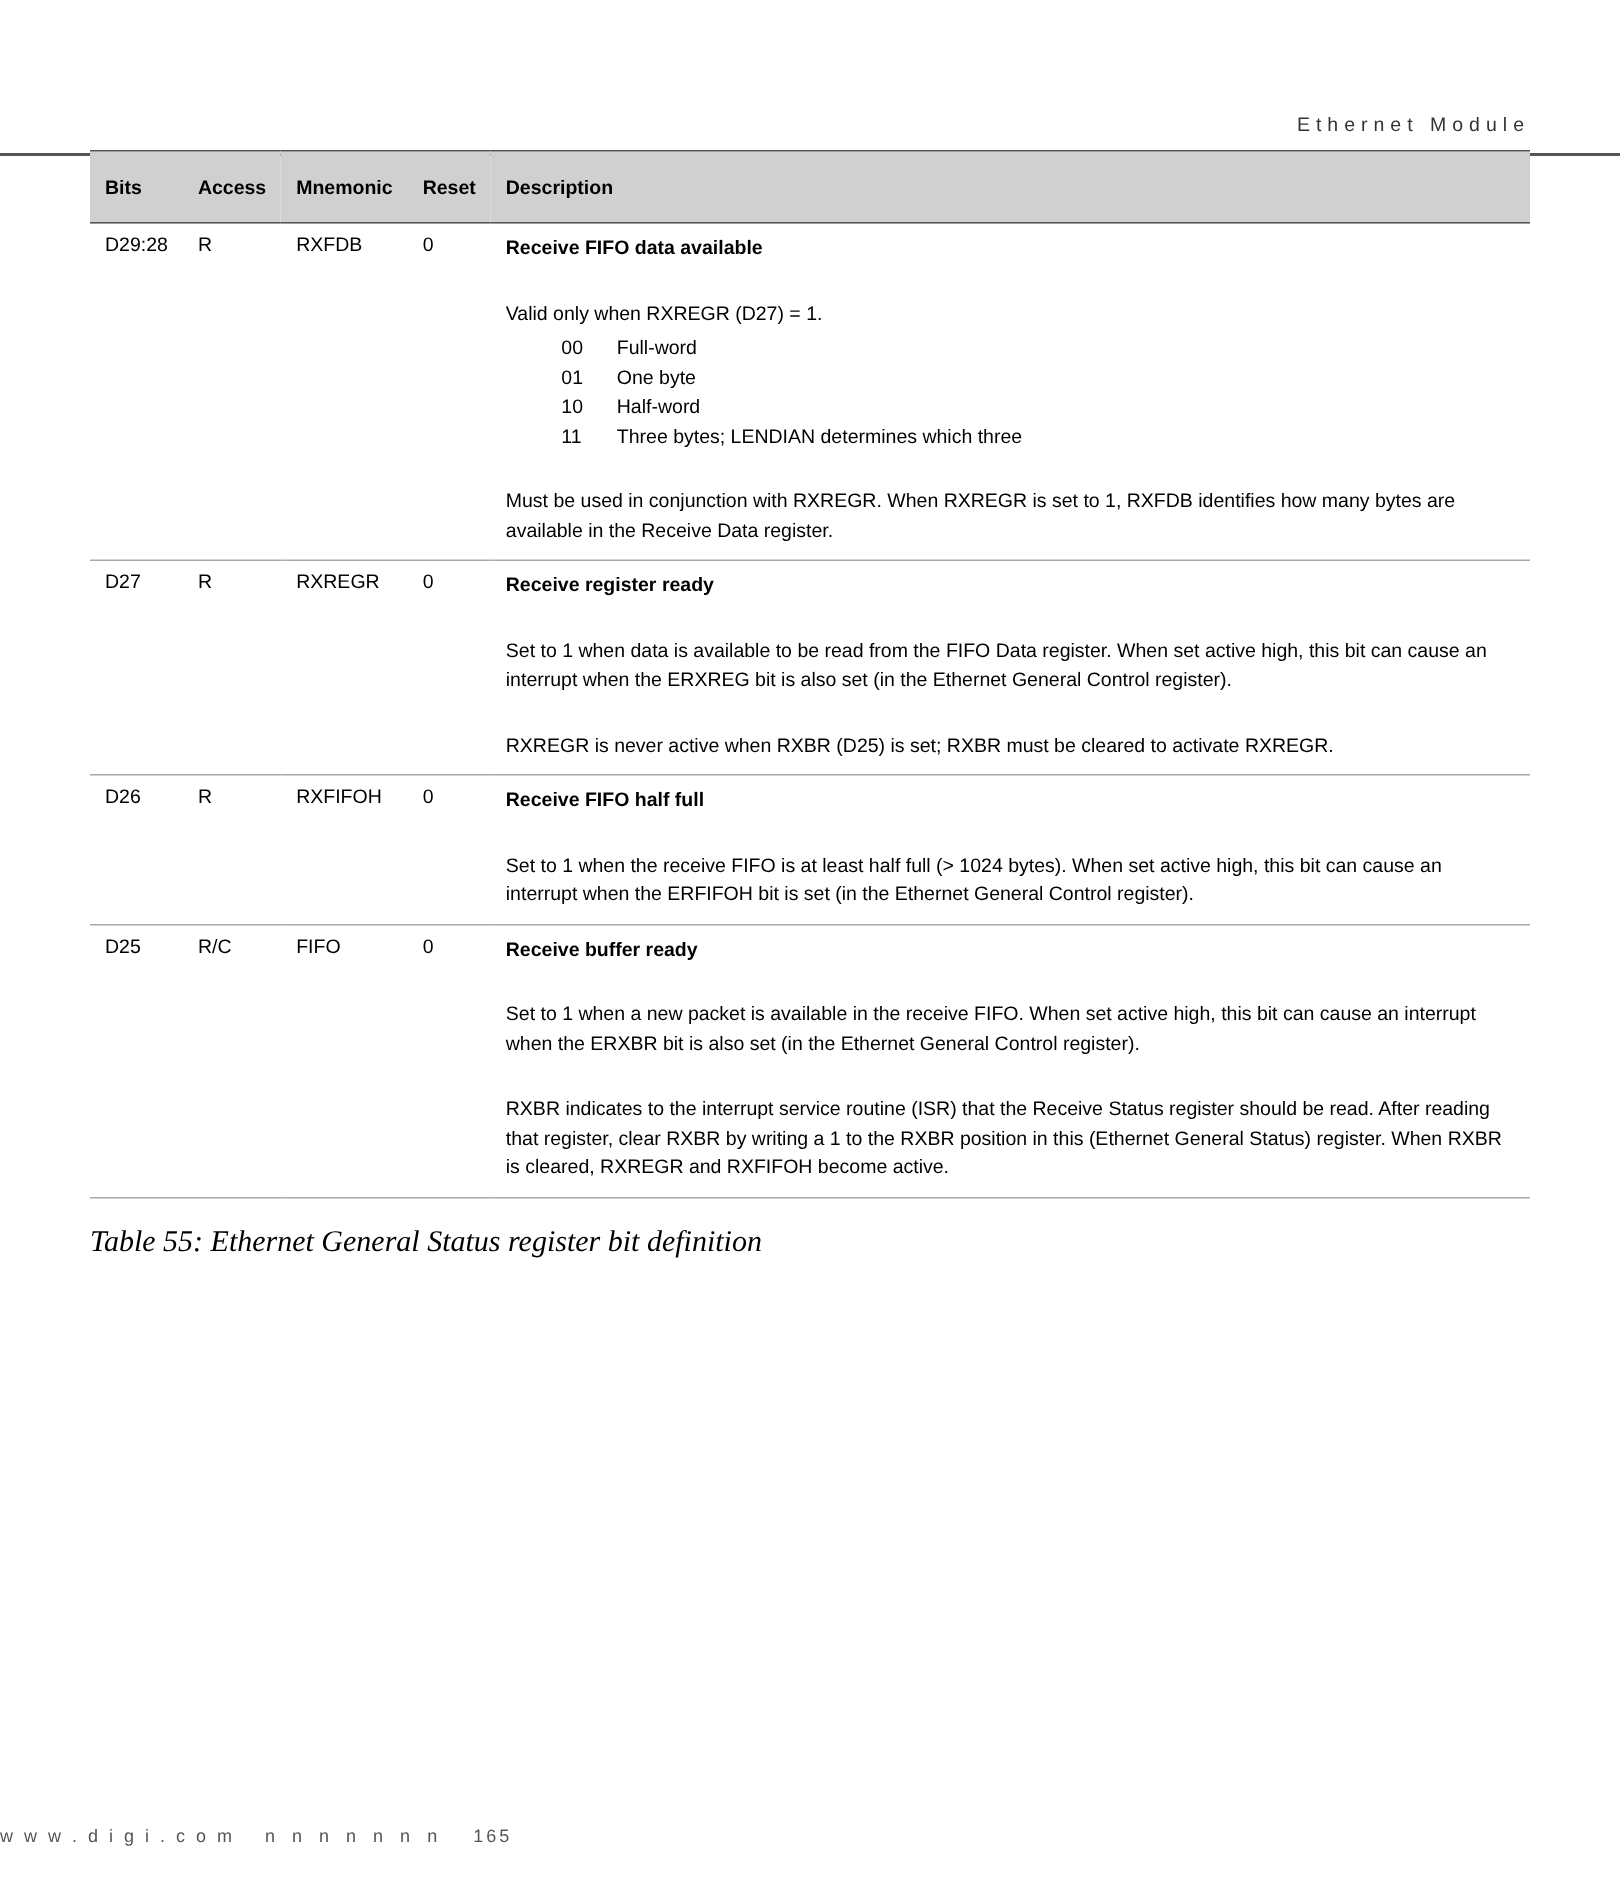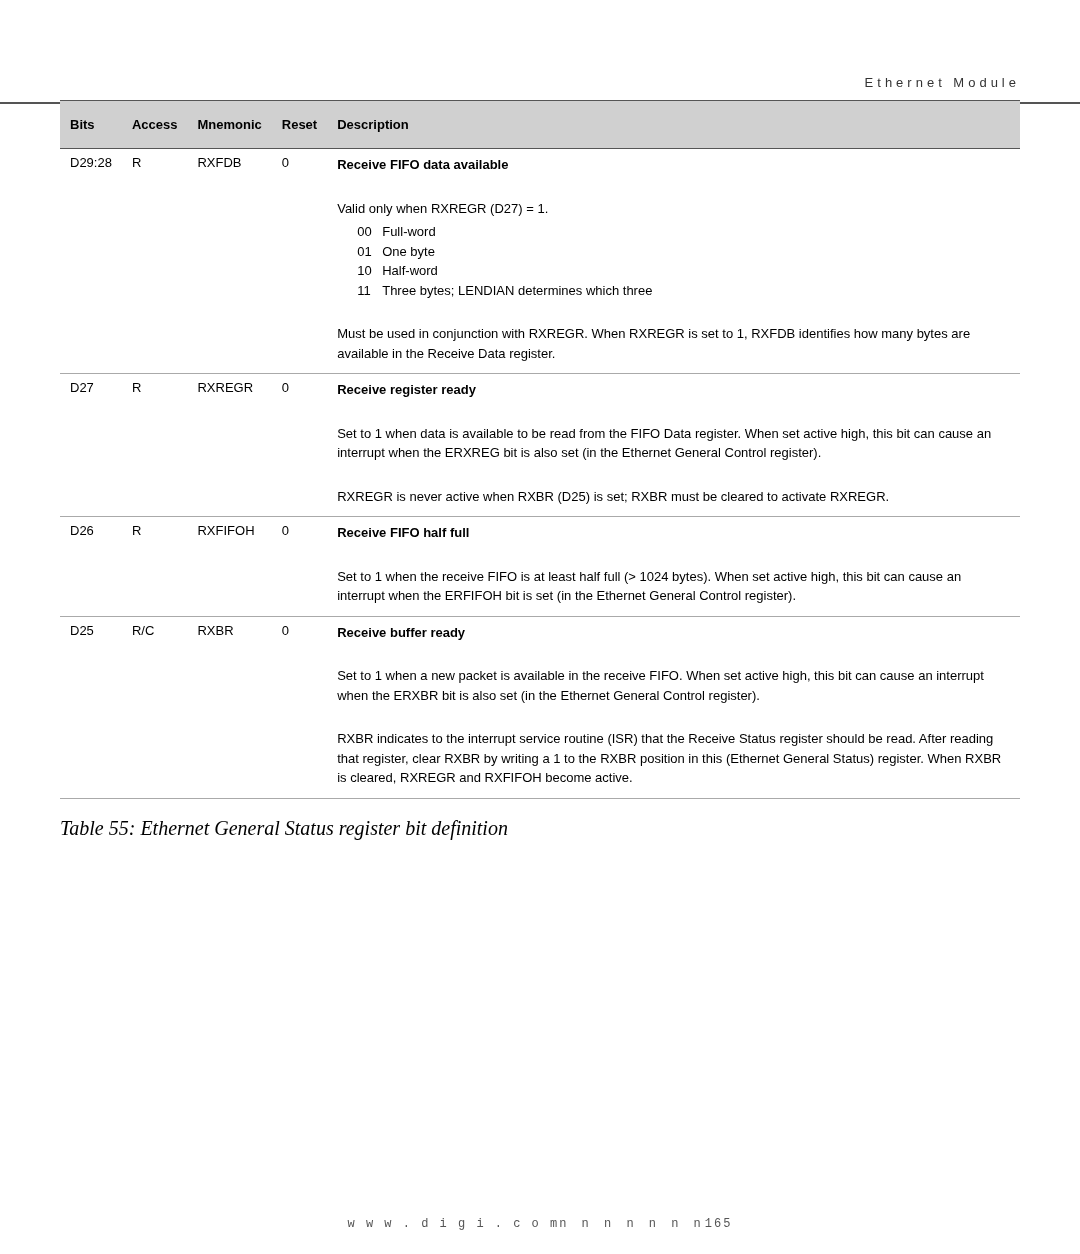--- a/index.html
+++ b/index.html
@@ -103,22 +103,23 @@
       margin-top: 24px;
     }
 
     .sub-list {
       margin-left: 20px;
       margin-bottom: 4px;
     }
 
     .sub-list-item {
       display: flex;
-      gap: 5px;
+      gap: 17px;
       line-height: 1.5;
+      margin-left: 17px;
     }
 
     .sub-list-item .sub-code {
       min-width: 20px;
     }
 
     .caption-text {
       margin-top: 18px;
       font-family: 'Times New Roman', Times, serif;
       font-style: italic;
@@ -127,22 +128,23 @@
     }
 
     .page-footer {
       position: absolute;
       bottom: 0;
       left: 0;
       right: 0;
       height: 60px;
       display: flex;
       align-items: center;
-      justify-content: center;
-      font-family: Liberation Mono, monospace;
+      justify-content: flex-start;
+      gap: 20px;
+      font-family: Liberation Sans, sans-serif;
       font-size: 12px;
       color: #555;
       letter-spacing: 2px;
     }
 
     .footer-dots {
       letter-spacing: 4px;
     }
   </style>
 </head>
@@ -216,21 +218,21 @@
           <td>
             <div class="desc-body">
               <span class="desc-title">Receive FIFO half full</span>
               <p>Set to 1 when the receive FIFO is at least half full (&gt; 1024 bytes). When set active high, this bit can cause an interrupt when the ERFIFOH bit is set (in the Ethernet General Control register).</p>
             </div>
           </td>
         </tr>
         <tr>
           <td class="bits-col">D25</td>
           <td class="access-col">R/C</td>
-          <td class="mnemonic-col">RXBR</td>
+          <td class="mnemonic-col">FIFO</td>
           <td class="reset-col">0</td>
           <td>
             <div class="desc-body">
               <span class="desc-title">Receive buffer ready</span>
               <p>Set to 1 when a new packet is available in the receive FIFO. When set active high, this bit can cause an interrupt when the ERXBR bit is also set (in the Ethernet General Control register).</p>
               <p>RXBR indicates to the interrupt service routine (ISR) that the Receive Status register should be read. After reading that register, clear RXBR by writing a 1 to the RXBR position in this (Ethernet General Status) register. When RXBR is cleared, RXREGR and RXFIFOH become active.</p>
             </div>
           </td>
         </tr>
       </tbody>

